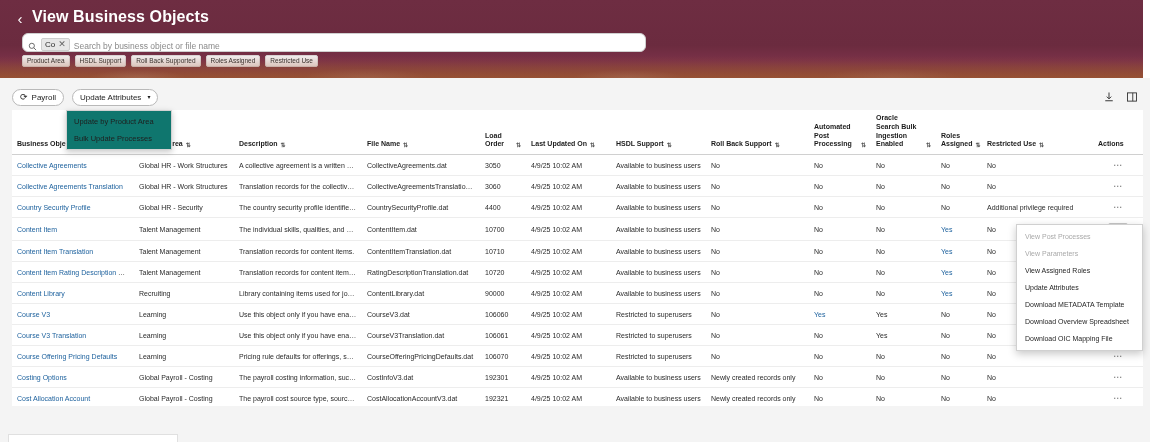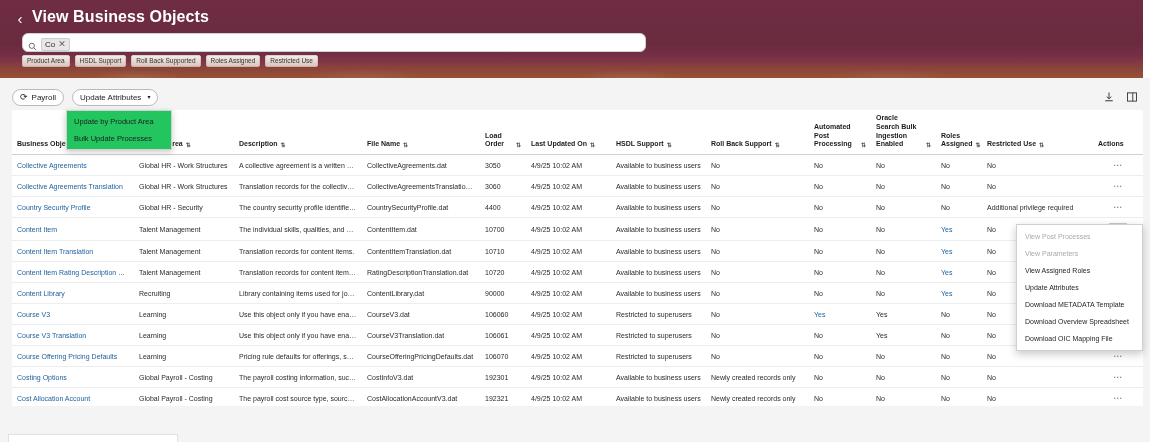--- a/index.html
+++ b/index.html
@@ -109,21 +109,21 @@
   .icon-btn {
     width: 14px; height: 14px; display: flex; align-items: center; justify-content: center;
     color: #3a3a3a; cursor: pointer;
   }
   .icon-btn svg { display: block; }
 
   
   .dropdown {
     position: absolute; left: 66px; top: 110px;
     width: 106px;
-    background: #22c55e;
+    background: #0f766e;
     border: 1px solid #d2d2d2;
     box-shadow: 0 2px 6px rgba(0,0,0,.22);
     z-index: 40;
     padding: 2px 0;
   }
   .dropdown .item {
     font-size: 7.5px; color: #1f1f1f; padding: 4px 7px; cursor: pointer;
     white-space: nowrap;
   }
 
@@ -202,20 +202,21 @@
       <div class="search-icon">
         <svg width="9" height="9" viewBox="0 0 16 16">
           <circle cx="6.8" cy="6.8" r="4.6" fill="none" stroke="#555" stroke-width="1.5"></circle>
           <line x1="10.3" y1="10.3" x2="14.4" y2="14.4" stroke="#555" stroke-width="1.5"></line>
         </svg>
       </div>
       <div class="search-chip">
         <span>Co</span>
         <span class="chip-x">✕</span>
       </div>
+      <input class="search-input" type="text" placeholder="Search by business object or file name" style="">
     </div>
 
     <div class="filter-chips">
       <div class="fchip">Product Area</div>
       <div class="fchip">HSDL Support</div>
       <div class="fchip">Roll Back Supported</div>
       <div class="fchip">Roles Assigned</div>
       <div class="fchip">Restricted Use</div>
     </div>
   </div>

